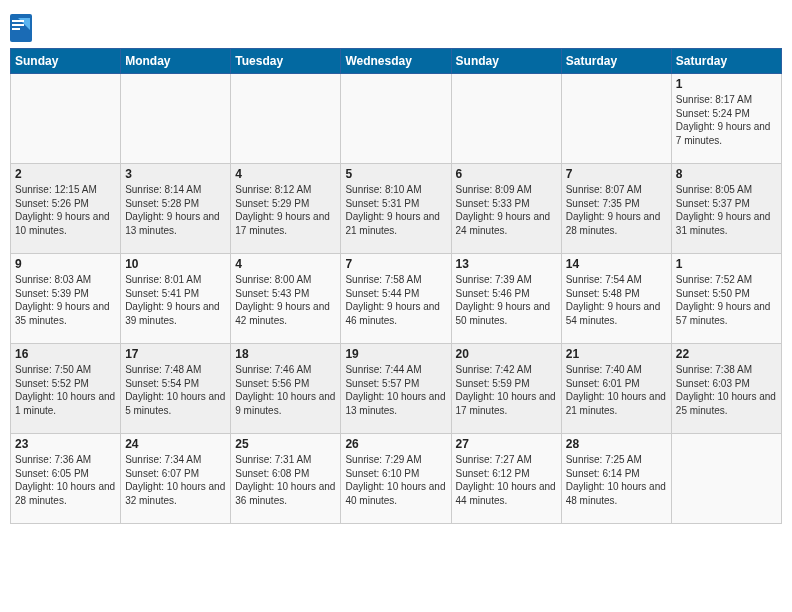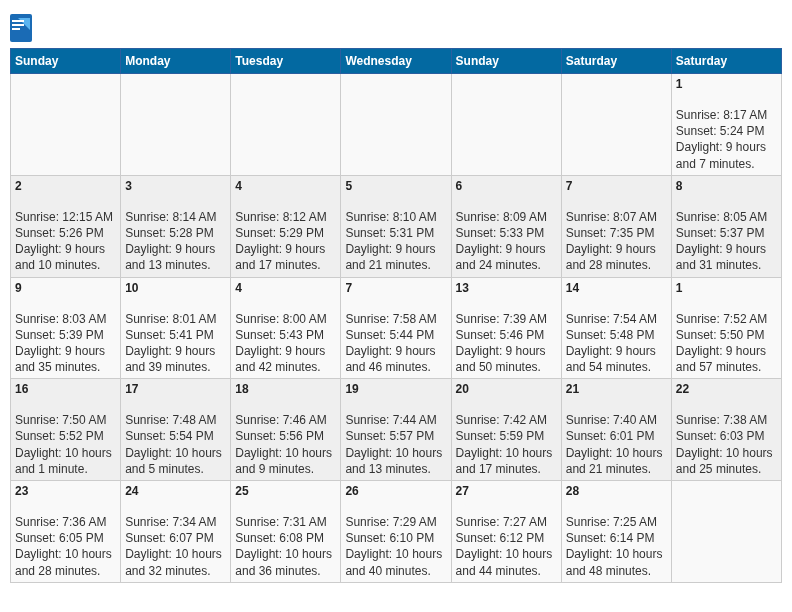--- a/index.html
+++ b/index.html
@@ -76,24 +76,23 @@
       background: #efefef;
     }
     .day-number {
       font-size: 12px;
       font-weight: bold;
       color: #222;
       display: block;
       margin-bottom: 2px;
     }
     .day-info {
-      font-size: 12px;
+      font-size: 10px;
       color: #333;
       line-height: 1.35;
-      margin-top: 16px;
     }
   </style>
 </head>
 <body>
 
 <div class="header-area">
   <div class="logo">
     <svg class="logo-icon" viewBox="0 0 22 28">
       <rect x="0" y="0" width="22" height="28" rx="2" fill="#1a6bb5"></rect>
       <polygon points="8,4 20,4 20,16" fill="#5ab4f0"></polygon>

